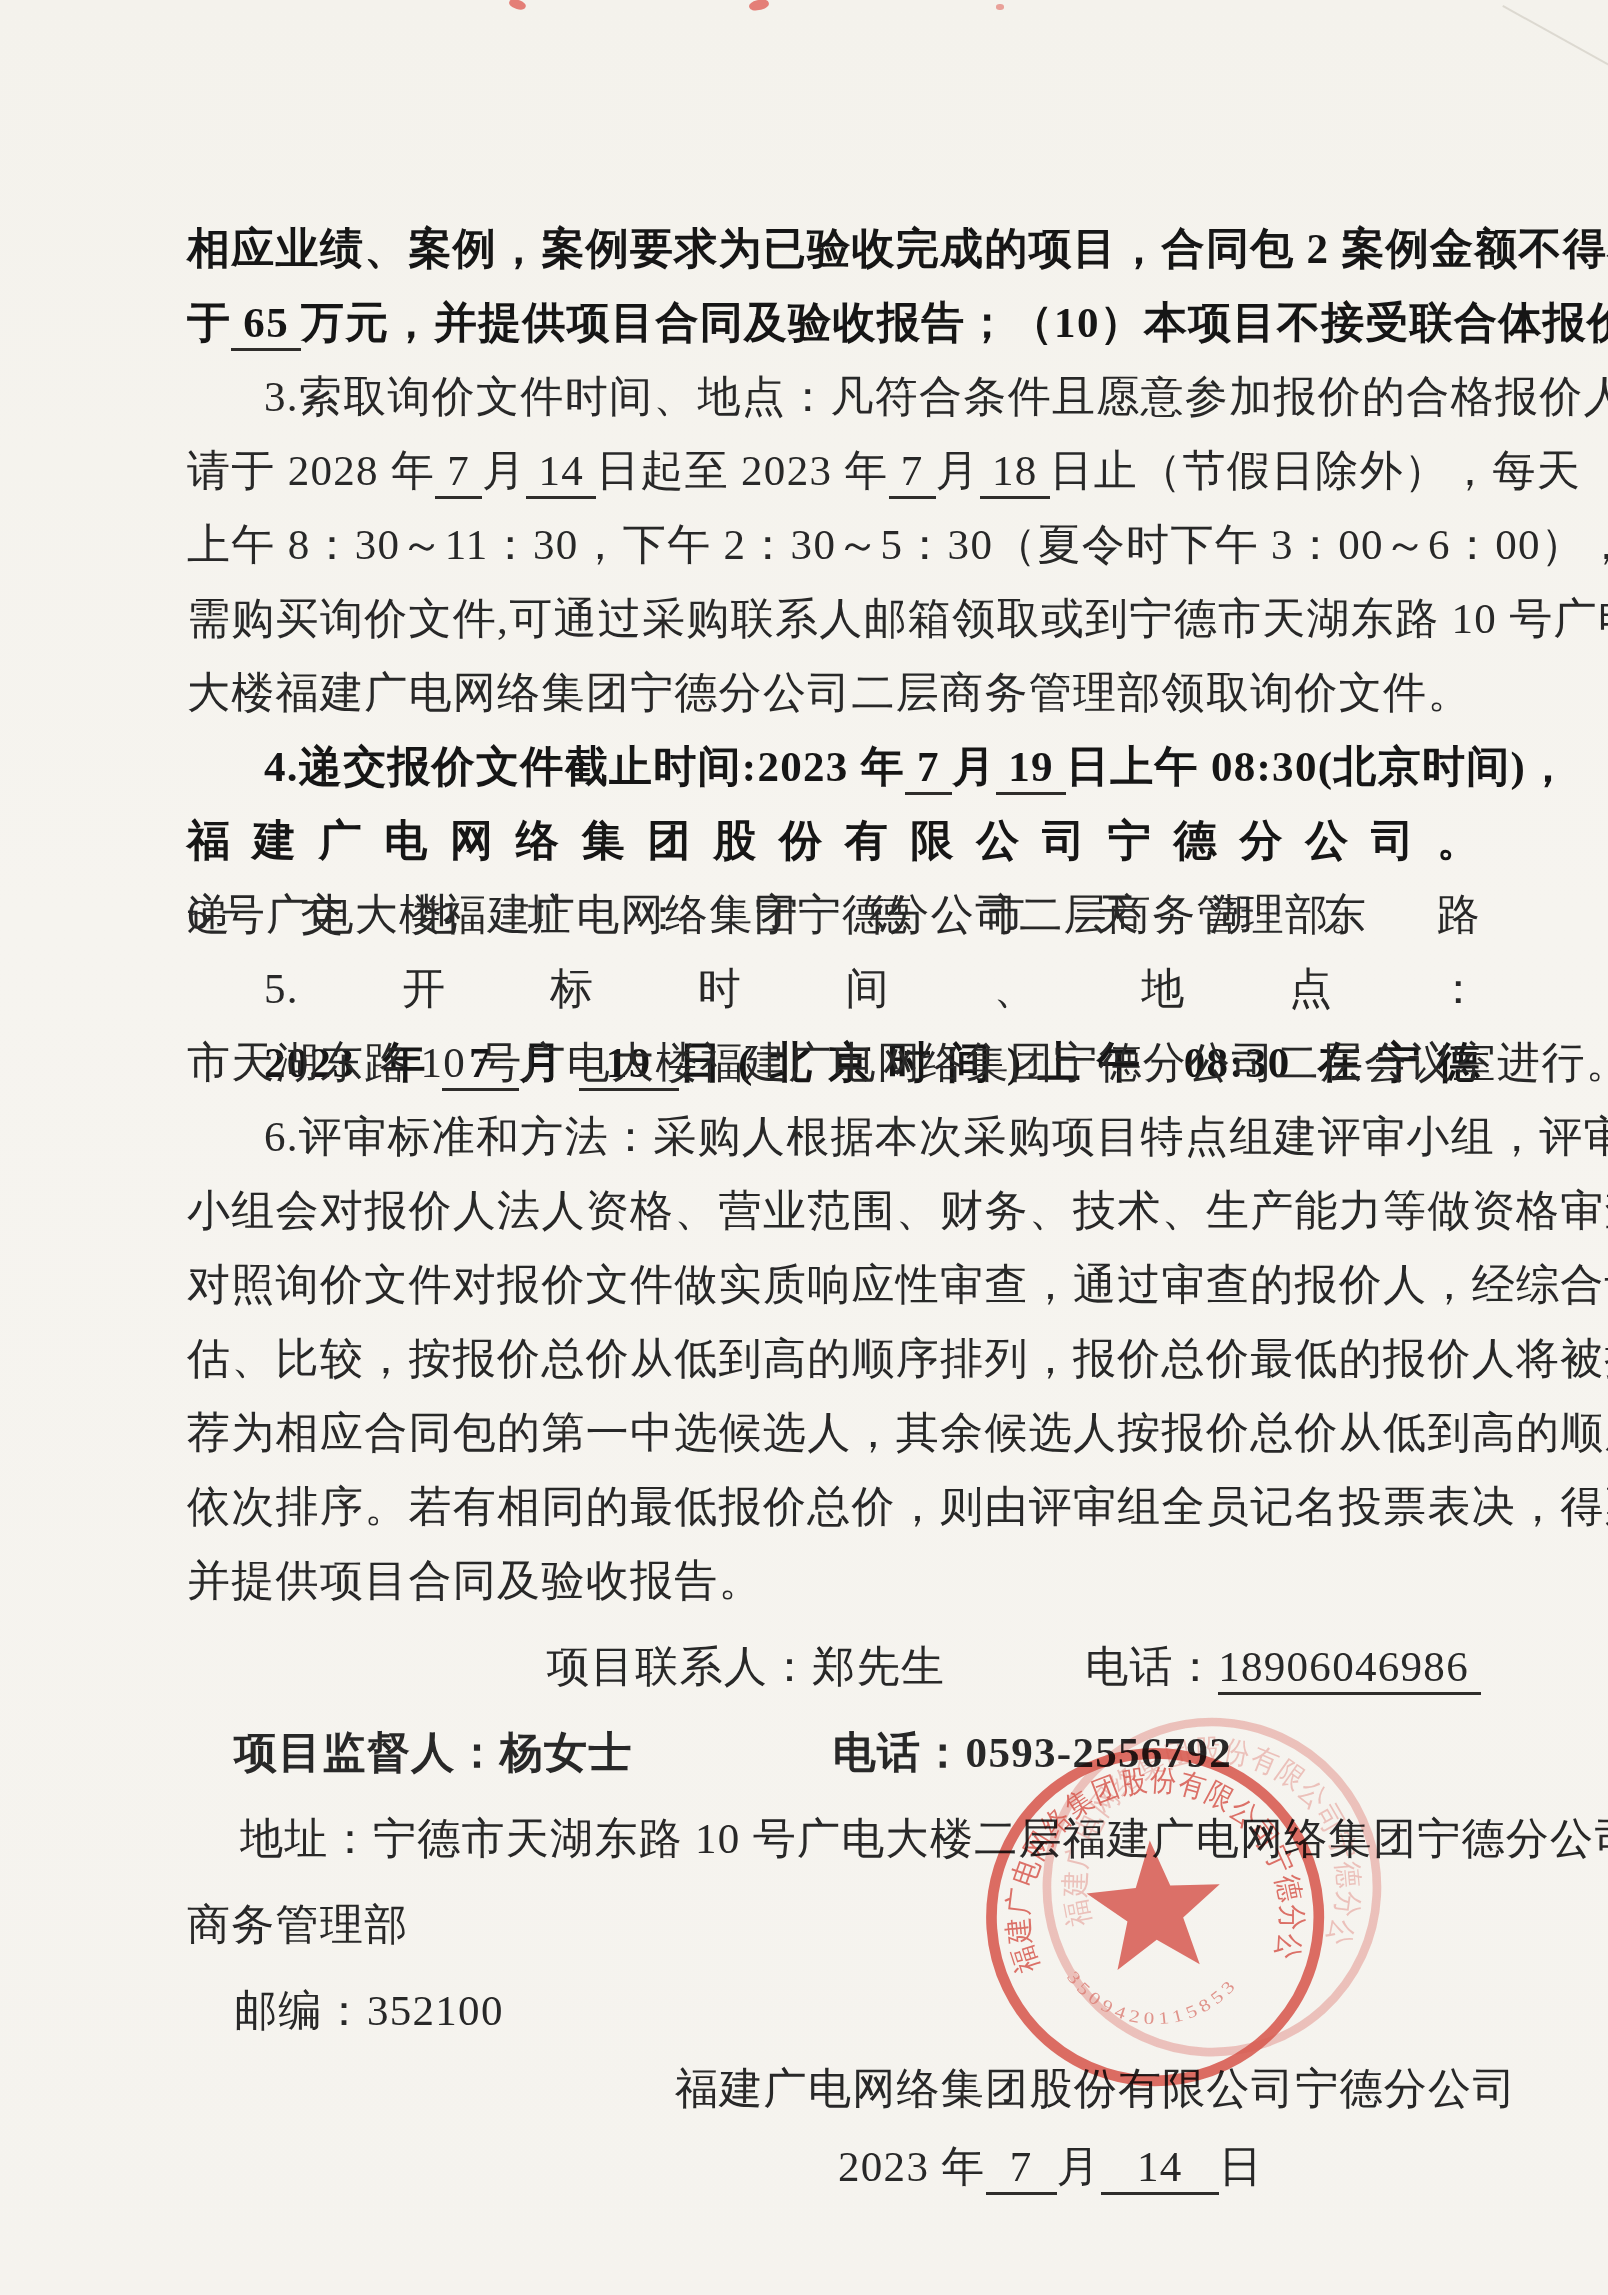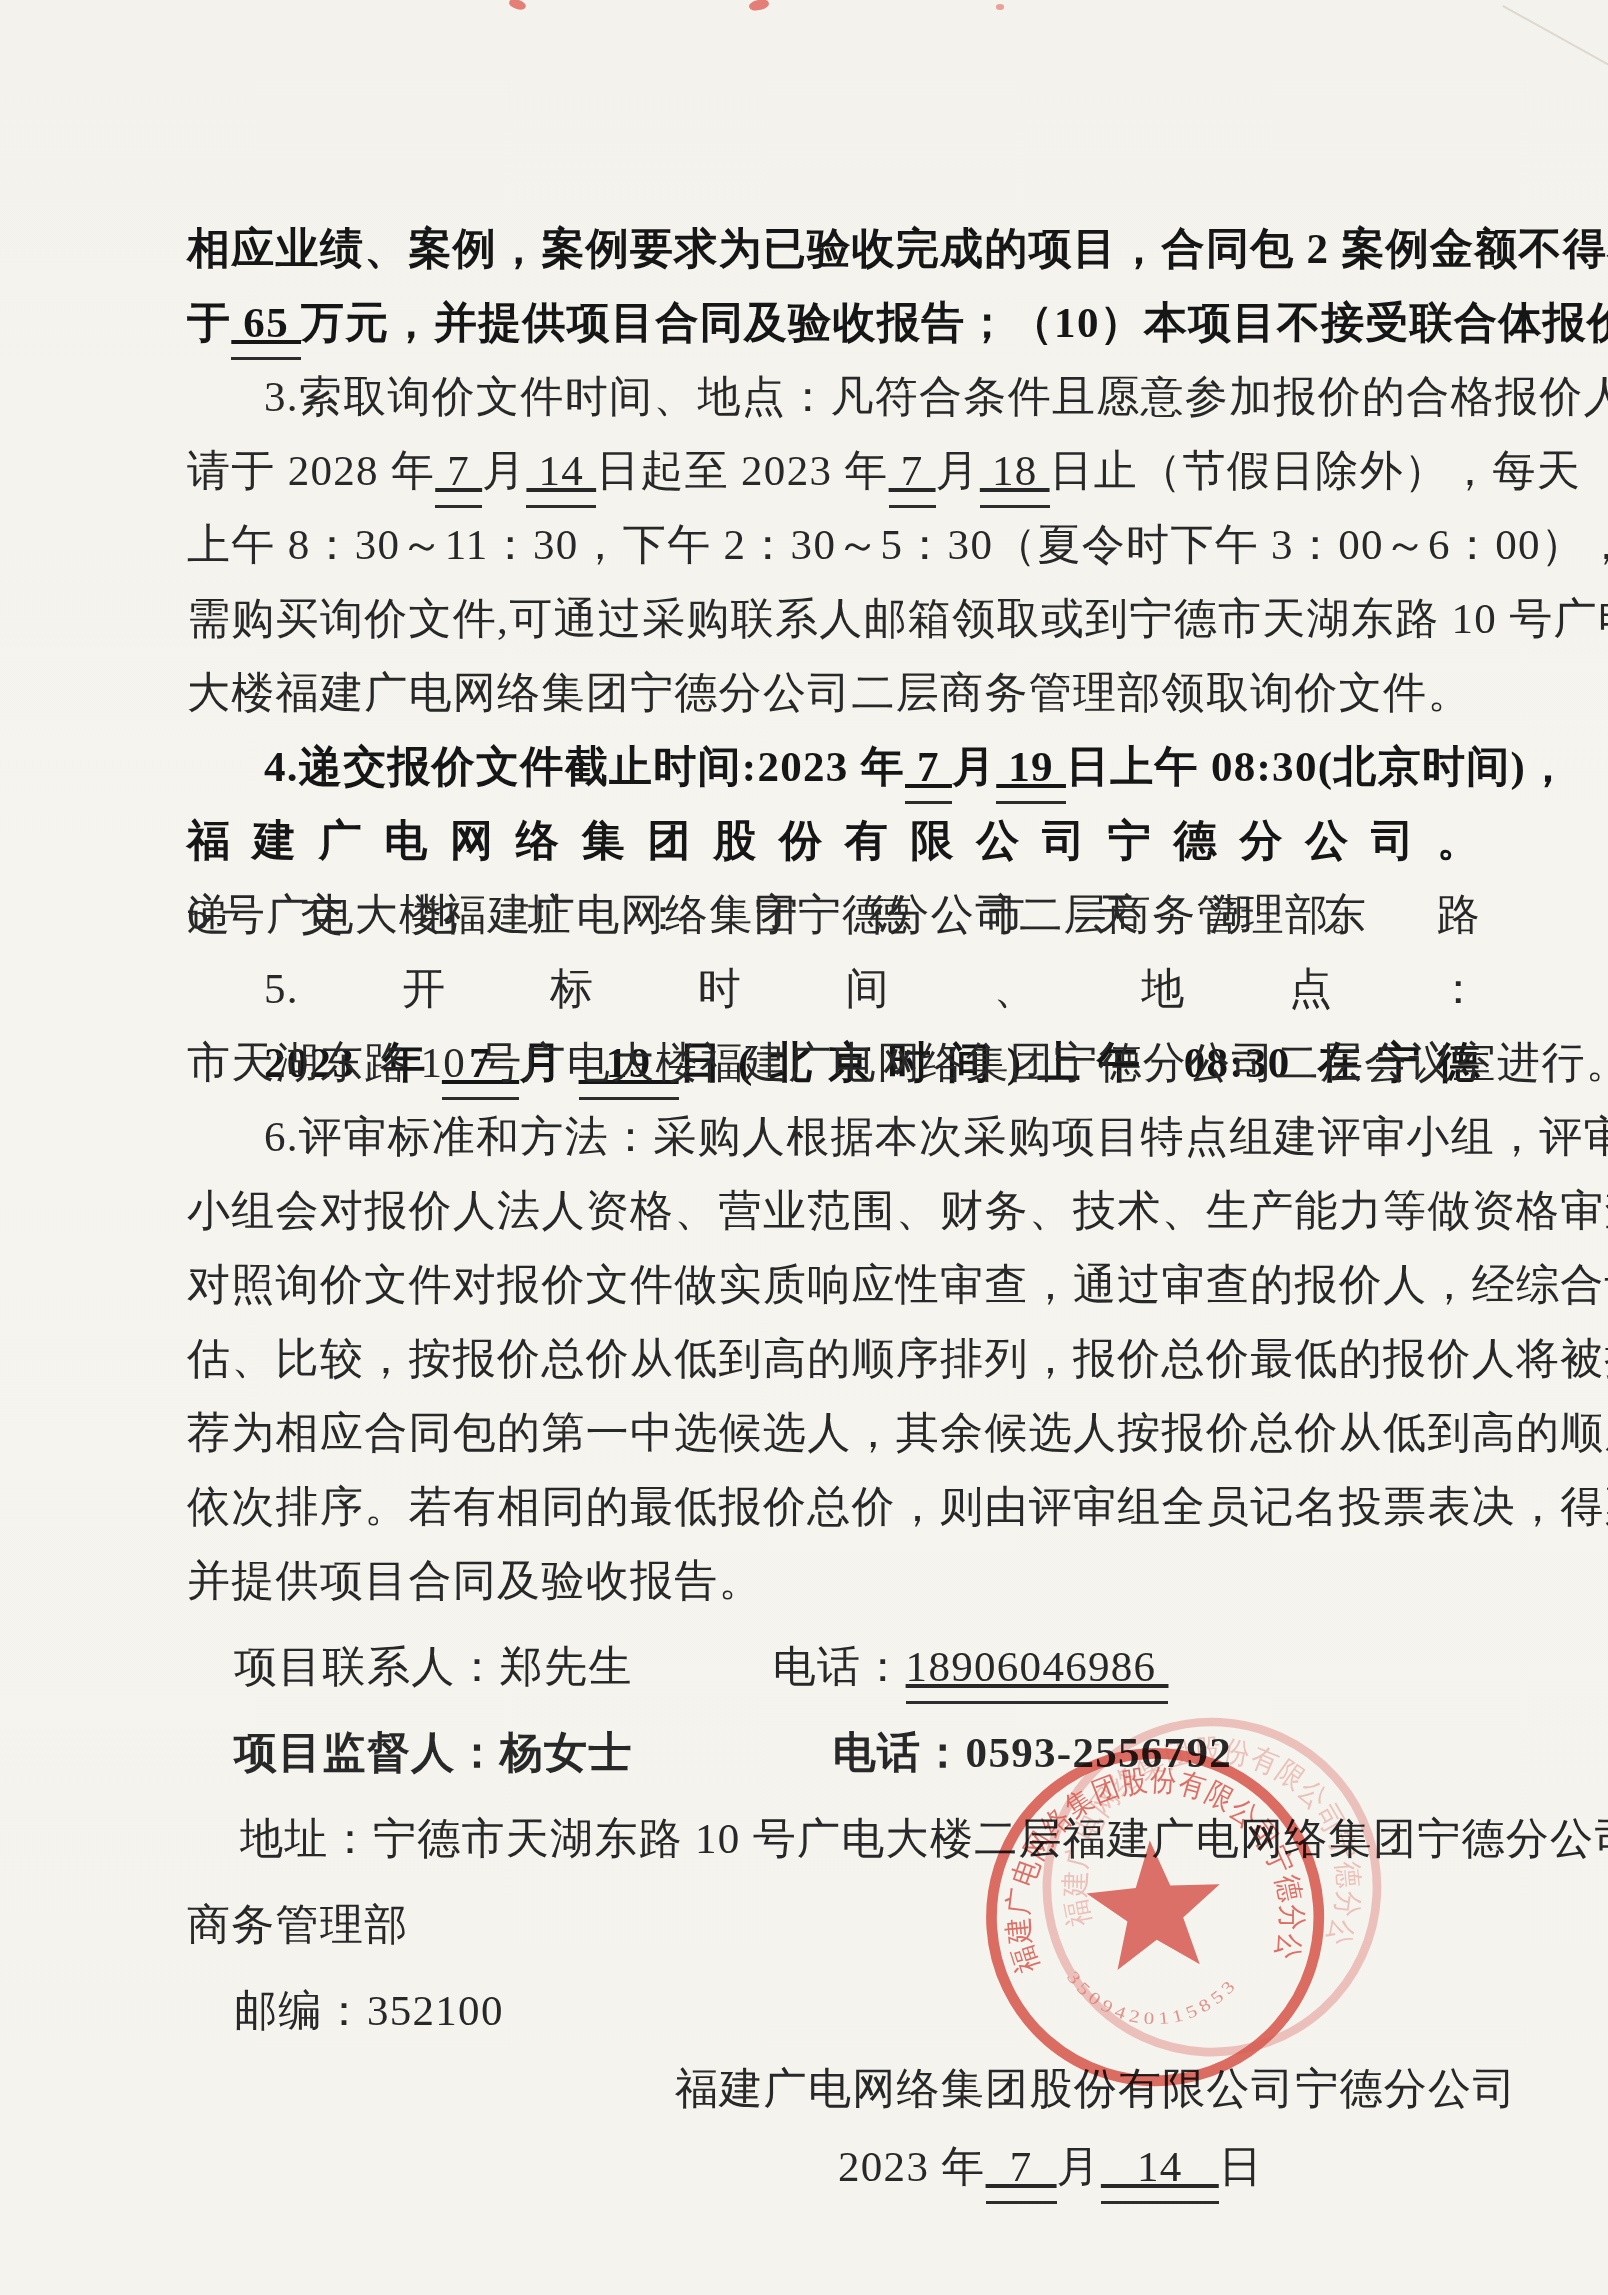--- a/index.html
+++ b/index.html
@@ -12,21 +12,21 @@
     color:var(--ink,#282828);
   }
   .doc{position:absolute;left:187px;top:212px;width:1294px;}
   .line{
     font-size:43px;line-height:74px;height:74px;
     letter-spacing:1.3px;white-space:nowrap;
   }
   .line.fill{white-space:normal;text-align:justify;text-align-last:justify;}
   .line span{white-space:pre;}
   .line .b{font-weight:bold;color:#161616;}
-  .line .u{border-bottom:3.3px solid #2f2d2b;padding-bottom:11px;text-decoration:underline;}
+  .line .u{border-bottom:3.3px solid #2f2d2b;padding-bottom:2px;}
   .line .gap{display:inline-block;height:1.3px;}
   .seal{
     position:absolute;left:928px;top:1710px;
     mix-blend-mode:multiply;opacity:.92;
   }
   .speck{position:absolute;background:var(--seal-color,#dd4f46);border-radius:45%;opacity:.7;}
   .speck.s1{left:509px;top:0;width:17.4px;height:8.7px;transform:rotate(18deg);}
   .speck.s2{left:749px;top:0;width:20px;height:10px;transform:rotate(-12deg);}
   .speck.s3{left:996px;top:4px;width:8px;height:6px;opacity:.5;}
   .scratch{
@@ -57,21 +57,21 @@
       <div class="line"><span>6 号广电大楼福建广电网络集团宁德分公司二层商务管理部。</span></div>
       <div class="line fill" style="padding-left: 77px;"><span>5.开标时间、地点：</span><span class="b">2023 年</span><span class="b u"> 7 </span><span class="b">月</span><span class="b u"> 19 </span><span class="b">日(北京时间)上午 08:30 在宁德</span></div>
       <div class="line fill"><span>市天湖东路 10 号广电大楼福建广电网络集团宁德分公司二层会议室进行。</span></div>
       <div class="line fill" style="padding-left: 77px;"><span>6.评审标准和方法：采购人根据本次采购项目特点组建评审小组，评审</span></div>
       <div class="line fill"><span>小组会对报价人法人资格、营业范围、财务、技术、生产能力等做资格审查，</span></div>
       <div class="line fill"><span>对照询价文件对报价文件做实质响应性审查，通过审查的报价人，经综合评</span></div>
       <div class="line fill"><span>估、比较，按报价总价从低到高的顺序排列，报价总价最低的报价人将被推</span></div>
       <div class="line fill"><span>荐为相应合同包的第一中选候选人，其余候选人按报价总价从低到高的顺序</span></div>
       <div class="line fill"><span>依次排序。若有相同的最低报价总价，则由评审组全员记名投票表决，得票</span></div>
       <div class="line"><span>并提供项目合同及验收报告。</span></div>
-      <div class="line" style="padding-left: 47px; margin-top: 12px;"><span>项目联系人：郑先生</span><span class="gap" style="width: 140px;"></span><span>电话：</span><span class="u">18906046986 </span></div>
+      <div class="line" style="padding-left: 47px; margin-top: 12px; text-align: right;"><span>项目联系人：郑先生</span><span class="gap" style="width: 140px;"></span><span>电话：</span><span class="u">18906046986 </span></div>
       <div class="line" style="padding-left: 47px; margin-top: 12px; font-weight: bold;"><span>项目监督人：杨女士</span><span class="gap" style="width: 200px;"></span><span>电话：0593-2556792</span></div>
       <div class="line" style="padding-left: 53px; margin-top: 12px;"><span>地址：宁德市天湖东路 10 号广电大楼二层福建广电网络集团宁德分公司</span></div>
       <div class="line" style="margin-top: 12px;"><span>商务管理部</span></div>
       <div class="line" style="padding-left: 47px; margin-top: 12px;"><span>邮编：352100</span></div>
       <div class="line" style="padding-left: 488px; margin-top: 4px;"><span>福建广电网络集团股份有限公司宁德分公司</span></div>
       <div class="line" style="padding-left: 651px; margin-top: 4px;"><span>2023 年</span><span class="u">  7  </span><span>月</span><span class="u">   14   </span><span>日</span></div>
     </div>
 
   <svg class="seal" width="481" height="481" viewBox="0 0 720 720">
     <defs>

